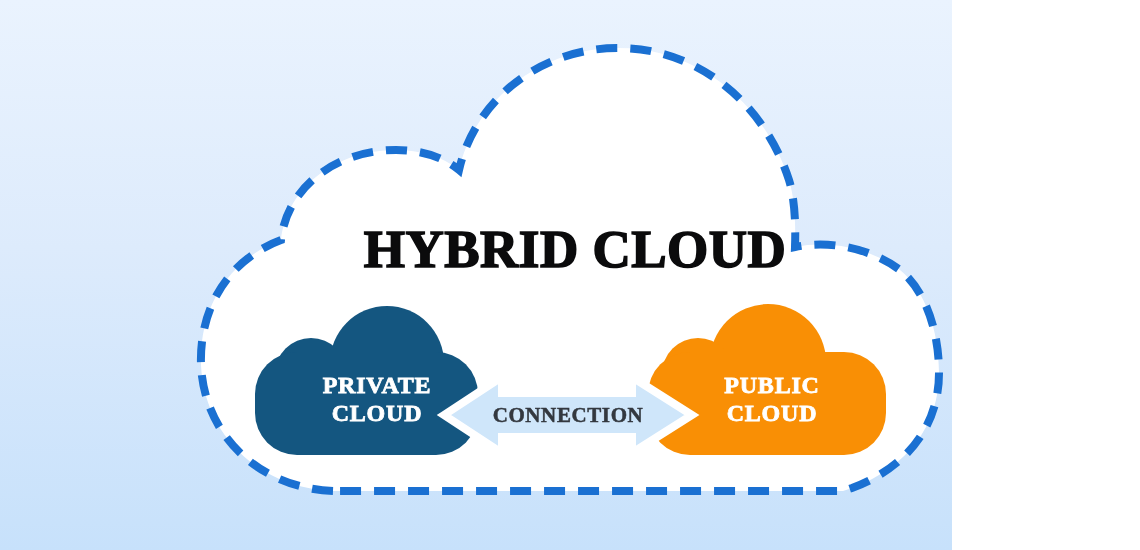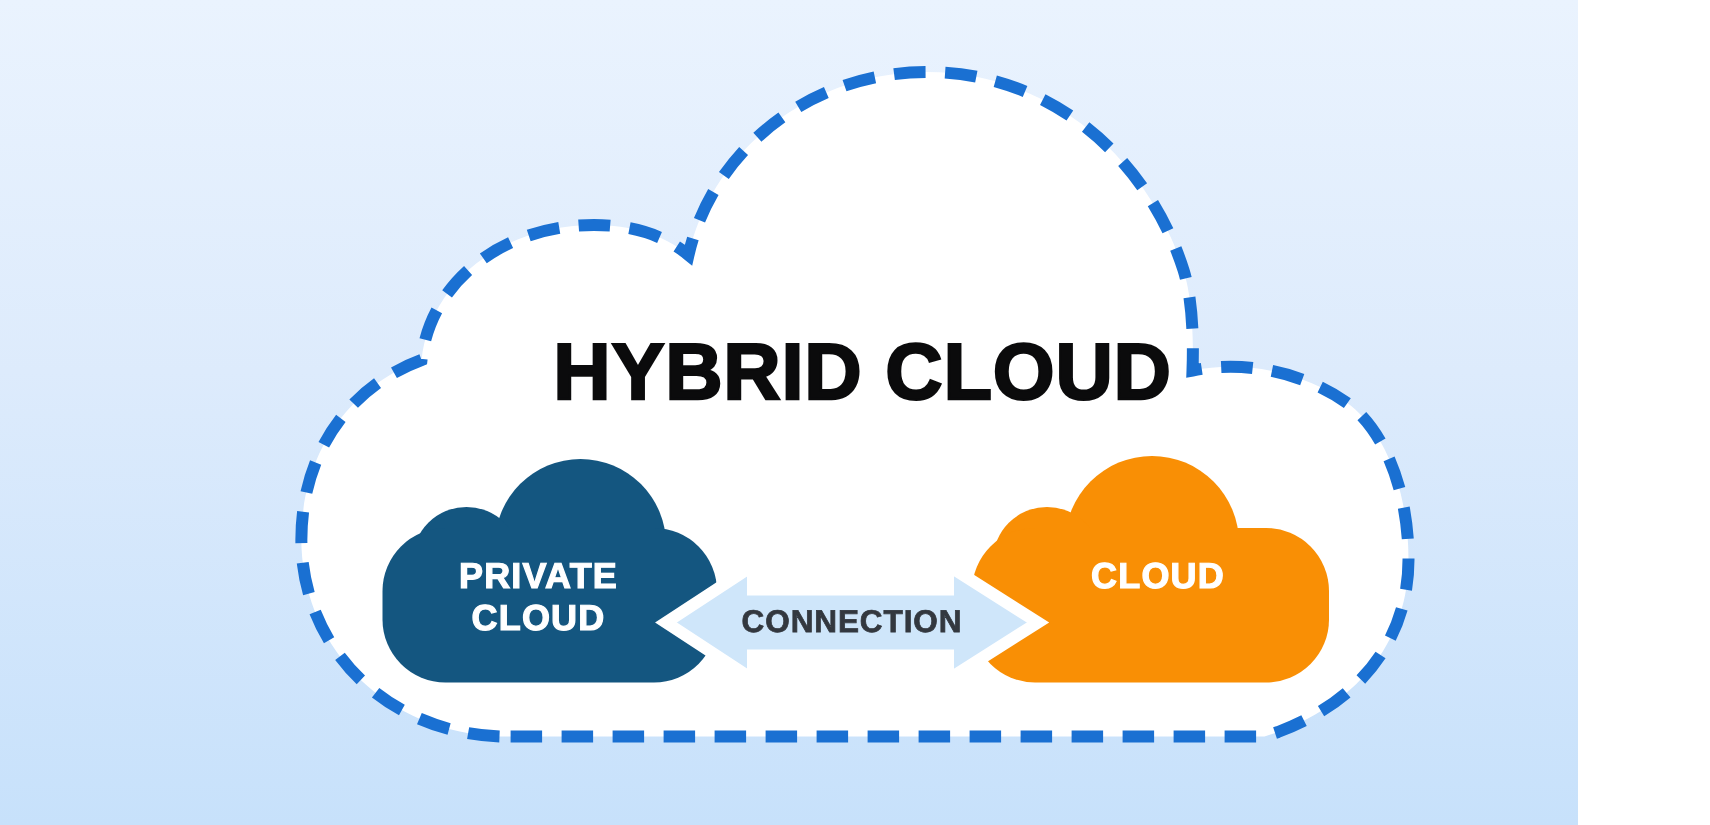--- a/index.html
+++ b/index.html
@@ -1,25 +1,25 @@
 <!DOCTYPE html>
 <html><head>
 <meta charset="utf-8">
 <style>
   html, body {
     margin: 0;
     padding: 0;
   }
   .stage {
     position: relative;
-    width: 1052px;
+    width: 952px;
     height: 550px;
     overflow: hidden;
     background: linear-gradient(180deg, #EAF3FE 0%, #DDEBFC 45%, #C7E1FB 100%);
-    font-family: Liberation Sans, sans-serif;
+    font-family: Liberation Serif, serif;
   }
   .stage svg {
     position: absolute;
     top: 0;
     left: 0;
   }
   .overlay-text {
     position: absolute;
     text-align: center;
     user-select: none;
@@ -38,21 +38,21 @@
   .cloud-label {
     width: 200px;
     top: 371px;
     font-size: 24px;
     font-weight: 700;
     letter-spacing: 0.8px;
     line-height: 28px;
     color: #FFFFFF;
     -webkit-text-stroke: 0.8px #FFFFFF;
   }
-  .private-label { left: 259px; text-align: center; }
+  .private-label { left: 277px; text-align: center; }
   .public-label  { left: 672px; }
   .connection-label {
     left: 468px;
     top: 403px;
     width: 200px;
     font-size: 21px;
     font-weight: 700;
     letter-spacing: 0.6px;
     line-height: 24px;
     color: #33383F;
@@ -97,18 +97,19 @@
   </svg>
 
   <div class="overlay-text diagram-title">HYBRID CLOUD</div>
 
   <div class="overlay-text cloud-label private-label">
     <div>PRIVATE</div>
     <div>CLOUD</div>
   </div>
 
   <div class="overlay-text cloud-label public-label">
+    <div>PUBLIC</div>
     <div>CLOUD</div>
   </div>
 
   <div class="overlay-text connection-label">CONNECTION</div>
 
 </div>
 
 </body></html>

